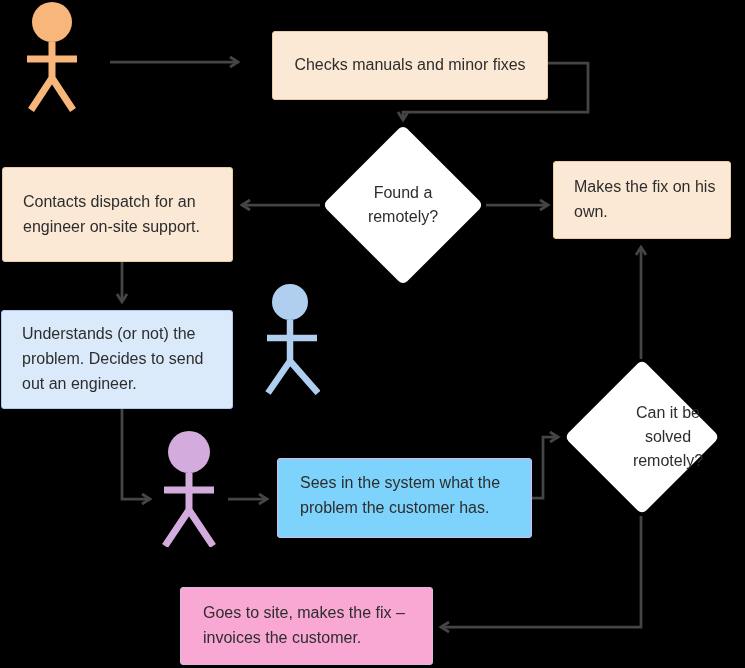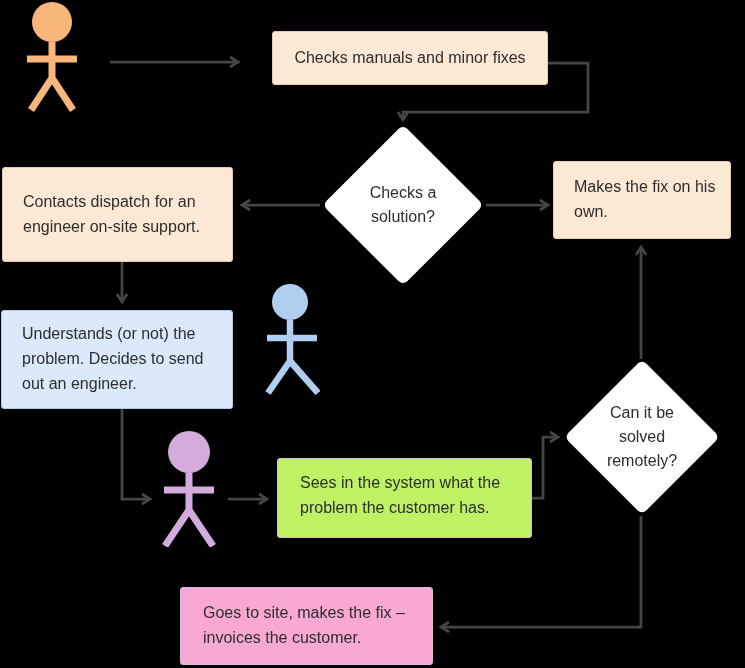--- a/index.html
+++ b/index.html
@@ -80,47 +80,47 @@
     </svg>
   </div>
 
   <div class="actor" style="left: 162px; top: 431px; color: rgb(211, 171, 220);">
     <svg width="54" height="116" viewBox="0 0 54 116">
       <circle cx="27" cy="21" r="21"></circle>
       <path class="stroke" d="M27,42 V82 M2,59 H52 M27,79 L3,115 M27,79 L51,115"></path>
     </svg>
   </div>
 
-  <div class="node centered" style="left: 272px; top: 31px; width: 276px; height: 54px; padding: 0px 18px; background-color: rgb(251, 233, 214); border-color: rgb(234, 203, 166);">
+  <div class="node centered" style="left: 272px; top: 31px; width: 276px; height: 69px; padding: 0px 18px; background-color: rgb(251, 233, 214); border-color: rgb(234, 203, 166);">
     <span>Checks manuals and minor fixes</span>
   </div>
 
   <div class="node" style="left: 2px; top: 167px; width: 231px; height: 95px; padding: 0px 18px 0px 20px; background-color: rgb(251, 233, 214); border-color: rgb(234, 203, 166);">
     <span>Contacts dispatch for an engineer on-site support.</span>
   </div>
 
   <div class="node" style="left: 553px; top: 161px; width: 178px; height: 78px; padding: 0px 14px 0px 20px; background-color: rgb(251, 233, 214); border-color: rgb(234, 203, 166);">
     <span>Makes the fix on his own.</span>
   </div>
 
   <div class="node" style="left: 1px; top: 310px; width: 232px; height: 99px; padding: 0px 16px 0px 20px; background-color: rgb(218, 234, 251); border-color: rgb(172, 203, 238);">
     <span>Understands (or not) the problem. Decides to send out an engineer.</span>
   </div>
 
-  <div class="node" style="left: 277px; top: 458px; width: 255px; height: 80px; padding: 0px 16px 4px 22px; background-color: #bef264; border-color: rgb(215, 187, 229);">
+  <div class="node" style="left: 277px; top: 458px; width: 255px; height: 80px; padding: 0px 16px 4px 22px; background-color: #7dd3fc; border-color: rgb(215, 187, 229);">
     <span>Sees in the system what the problem the customer has.</span>
   </div>
 
   <div class="node" style="left: 180px; top: 587px; width: 253px; height: 78px; padding: 0px 16px 0px 22px; background-color: #f9a8d4; border-color: rgb(215, 187, 229);">
     <span>Goes to site, makes the fix – invoices the customer.</span>
   </div>
 
   <div class="diamond-shape" style="left: 346px; top: 148px; width: 114px; height: 114px; background-color: rgb(255, 255, 255);"></div>
   <div class="diamond-label" style="left:346px;top:148px;width:114px;height:114px;">
-    <span>Checks a solution?</span>
+    <span>Found a remotely?</span>
   </div>
 
   <div class="diamond-shape" style="left: 587px; top: 382px; width: 110px; height: 110px; background-color: rgb(255, 255, 255);"></div>
-  <div class="diamond-label" style="left:587px;top:382px;width:110px;height:110px;padding:0 6px;box-sizing:border-box;">
+  <div class="diamond-label" style="left:613px;top:382px;width:110px;height:110px;padding:0 6px;box-sizing:border-box;">
     <span>Can it be solved remotely?</span>
   </div>
 
 </div>
 
 </body></html>

